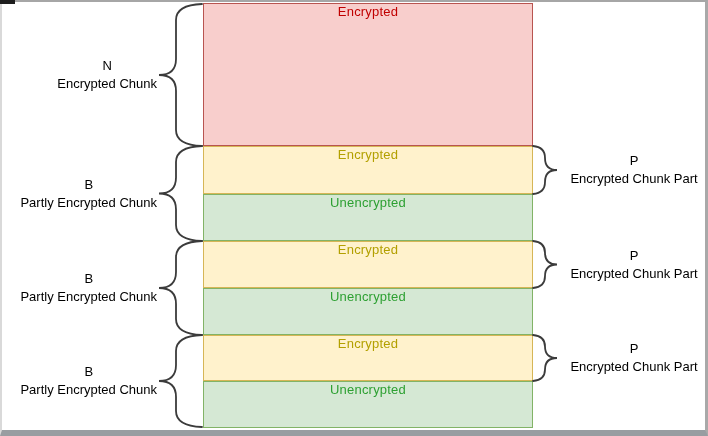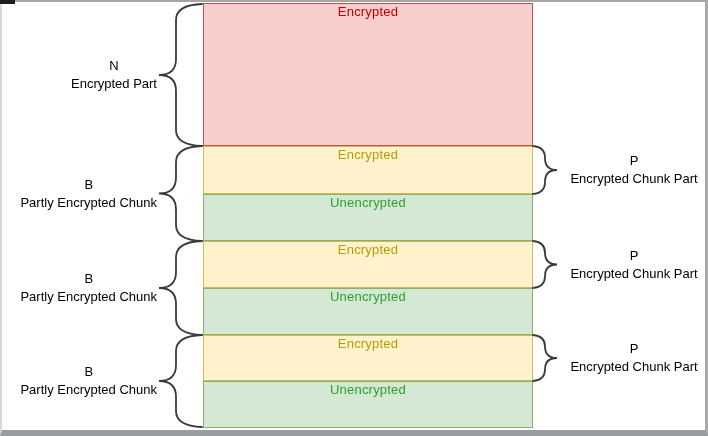--- a/index.html
+++ b/index.html
@@ -81,21 +81,21 @@
       <path d="M 202 146 Q 176 147 176 162 L 176 177.5 Q 176 193.5 159 193.5 Q 176 193.5 176 209.5 L 176 225 Q 176 240 202 241" fill="none" stroke="#3b3b3b" stroke-width="1.8" stroke-linecap="round"></path>
       <path d="M 202 241 Q 176 242 176 257 L 176 272 Q 176 288 159 288 Q 176 288 176 304 L 176 319 Q 176 334 202 335" fill="none" stroke="#3b3b3b" stroke-width="1.8" stroke-linecap="round"></path>
       <path d="M 202 335 Q 176 336 176 351 L 176 365 Q 176 381 159 381 Q 176 381 176 397 L 176 411 Q 176 426 202 427" fill="none" stroke="#3b3b3b" stroke-width="1.8" stroke-linecap="round"></path>
       <path d="M 533 146 Q 545 147 545 158 L 545 158 Q 545 170 557 170 Q 545 170 545 182 L 545 182 Q 545 193 533 194" fill="none" stroke="#3b3b3b" stroke-width="1.8" stroke-linecap="round"></path>
       <path d="M 533 241 Q 545 242 545 252.75 L 545 252.75 Q 545 264.5 557 264.5 Q 545 264.5 545 276.25 L 545 276.25 Q 545 287 533 288" fill="none" stroke="#3b3b3b" stroke-width="1.8" stroke-linecap="round"></path>
       <path d="M 533 335 Q 545 336 545 346.5 L 545 346.5 Q 545 358 557 358 Q 545 358 545 369.5 L 545 369.5 Q 545 380 533 381" fill="none" stroke="#3b3b3b" stroke-width="1.8" stroke-linecap="round"></path>
     </svg>
   <div id="annotations">
       <div class="annotation left-side" style="top: 57px; right: 551px;">
         <span class="line">N</span>
-        <span class="line">Encrypted Part</span>
+        <span class="line">Encrypted Chunk</span>
       </div>
       <div class="annotation left-side" style="top: 175.5px; right: 551px;">
         <span class="line">B</span>
         <span class="line">Partly Encrypted Chunk</span>
       </div>
       <div class="annotation left-side" style="top: 270px; right: 551px;">
         <span class="line">B</span>
         <span class="line">Partly Encrypted Chunk</span>
       </div>
       <div class="annotation left-side" style="top: 363px; right: 551px;">

